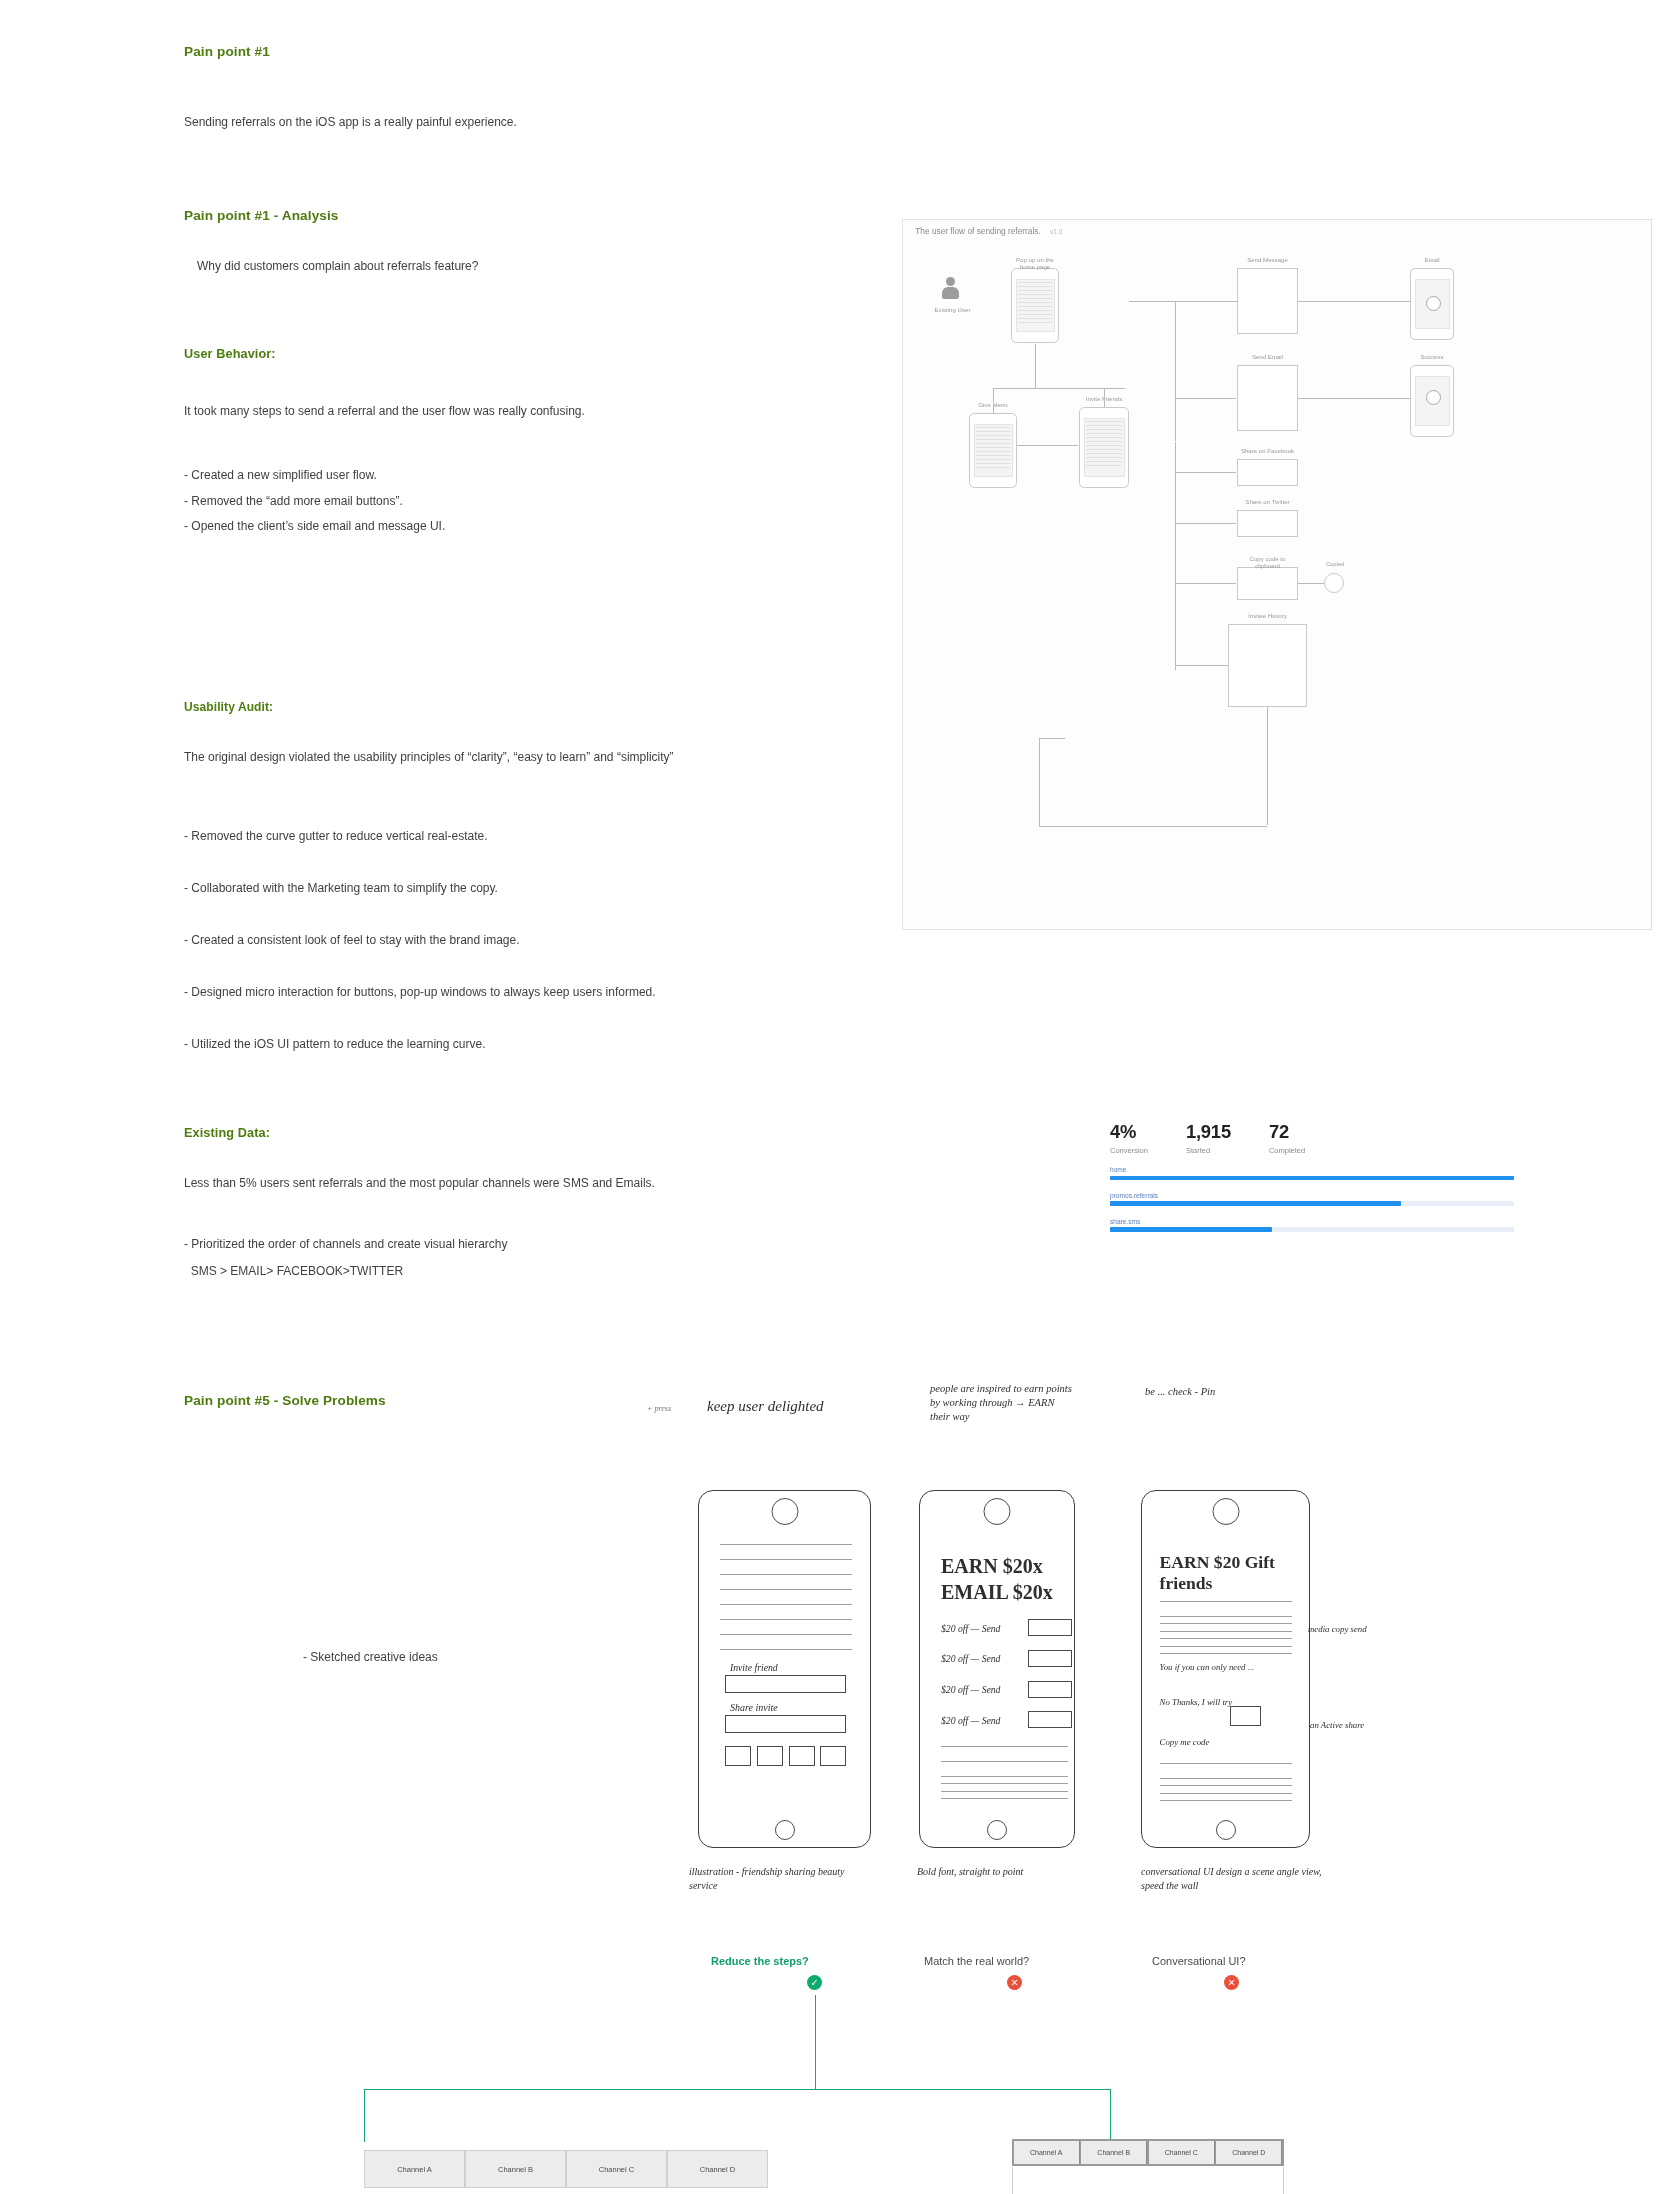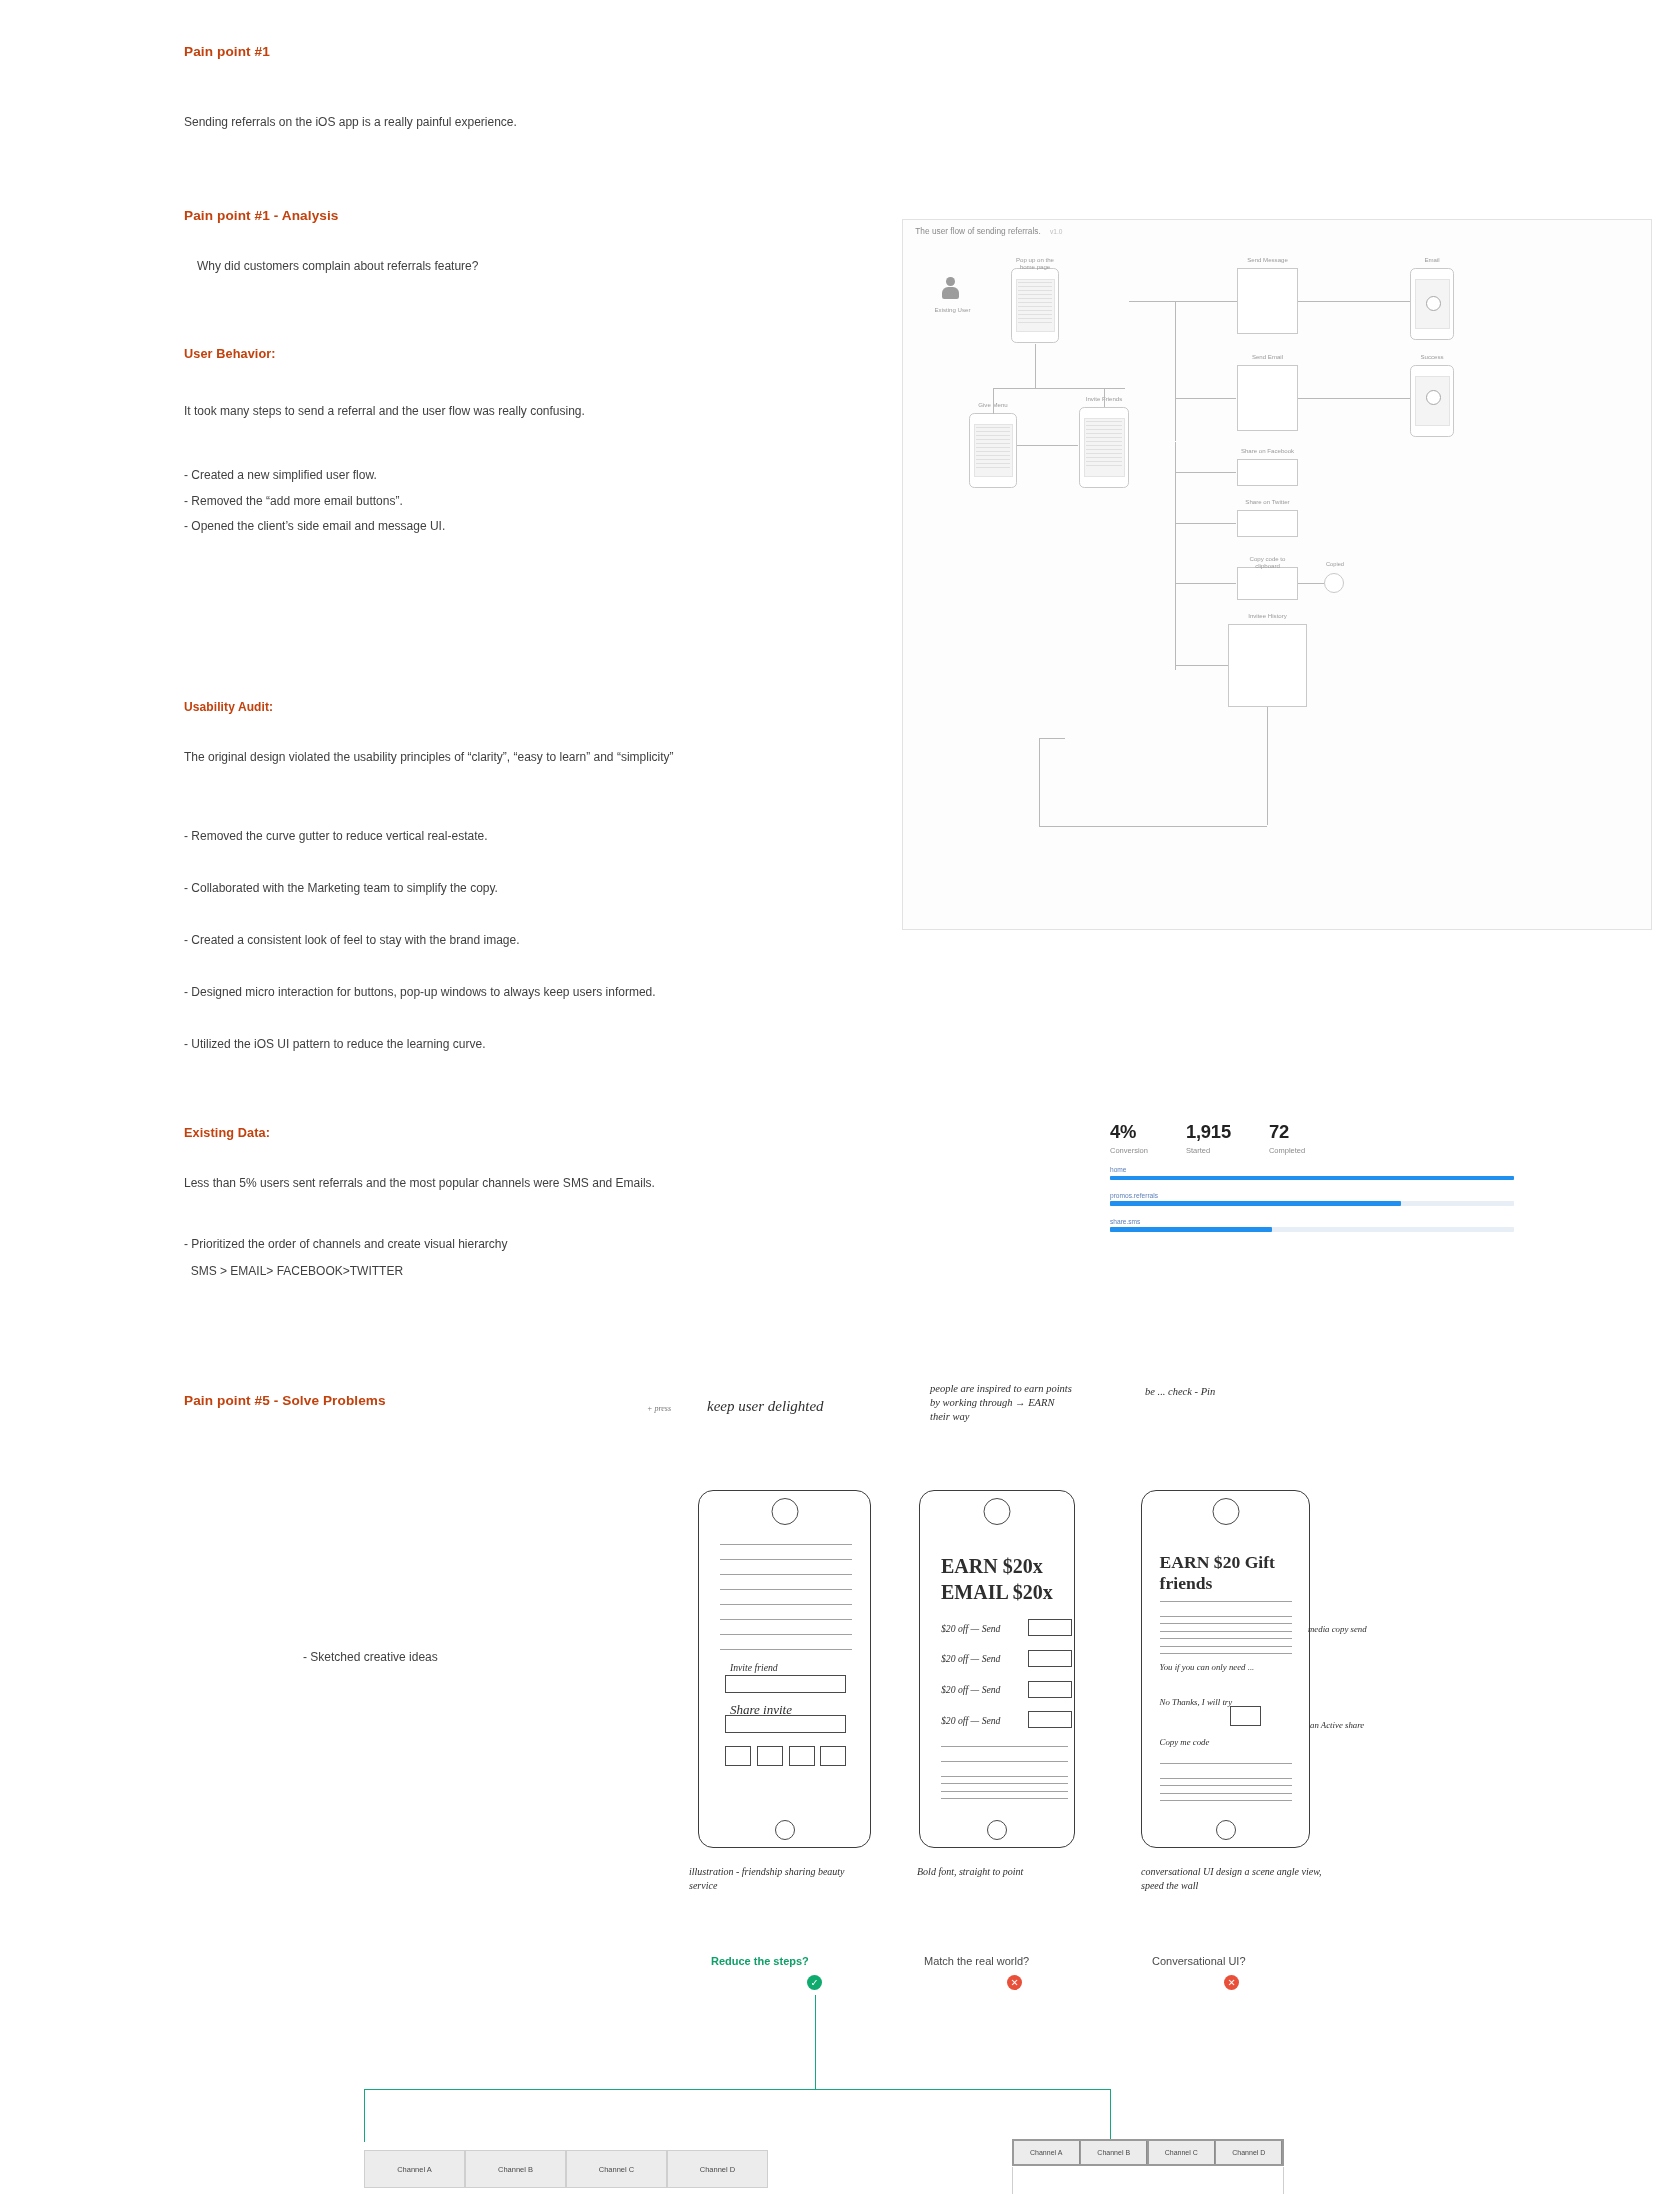--- a/index.html
+++ b/index.html
@@ -7,21 +7,21 @@
   body {
     width: 1675px;
     background: #ffffff;
     font-family: "Liberation Sans", sans-serif;
     color: #3a3a3a;
     position: relative;
   }
   .page { position: relative; width: 1675px; height: 3443px; overflow: hidden; }
 
   .h-red {
-    color: #c2410c;
+    color: #4d7c0f;
     font-weight: bold;
     letter-spacing: 0.1px;
   }
   .body-txt { color: #3f3f3f; }
 
   
   .abs { position: absolute; }
 
   
   #sec1-title { left: 184px; top: 44px; font-size: 13.6px; }
@@ -317,21 +317,21 @@
   <div class="hand" style="left:930px;top:1382px;font-size:10.5px;width:145px;line-height:14px;">people are inspired to earn points by working through → EARN their way</div>
   <div class="hand" style="left:1145px;top:1385px;font-size:10.5px;width:145px;line-height:14px;">be ... check - Pin</div>
   <div class="hand" style="left:647px;top:1404px;font-size:8px;color:#777;">+ press</div>
 
   <div class="sketch-phone" style="left:698px;top:1490px;width:173px;height:358px;">
     <div class="notch"></div>
       <div class="home"></div>
     <div class="scrawl" style="left:21px;top:53px;width:132px;height:114px;"></div>
     <div class="hand" style="left:31px;top:171px;font-size:9.7px;">Invite friend</div>
     <div style="position:absolute;left:26px;top:184px;width:121px;height:17.6px;border:0.9px solid #4a4a4a;"></div>
-    <div class="hand" style="left:31px;top:211px;font-size:13px;">Share invite</div>
+    <div class="hand" style="left:31px;top:211px;font-size:10px;">Share invite</div>
     <div style="position:absolute;left:26px;top:224px;width:121px;height:17.6px;border:0.9px solid #4a4a4a;"></div>
     <div style="position:absolute;left:26px;top:255px;width:26px;height:20px;border:0.9px solid #4a4a4a;"></div>
     <div style="position:absolute;left:58px;top:255px;width:26px;height:20px;border:0.9px solid #4a4a4a;"></div>
     <div style="position:absolute;left:90px;top:255px;width:26px;height:20px;border:0.9px solid #4a4a4a;"></div>
     <div style="position:absolute;left:121px;top:255px;width:26px;height:20px;border:0.9px solid #4a4a4a;"></div>
   </div>
   <div class="hand" style="left:689px;top:1865px;width:167px;font-size:10px;line-height:13.6px;">illustration - friendship sharing beauty service</div>
 
   <div class="sketch-phone" style="left:919px;top:1490px;width:156px;height:358px;">
     <div class="notch"></div>

